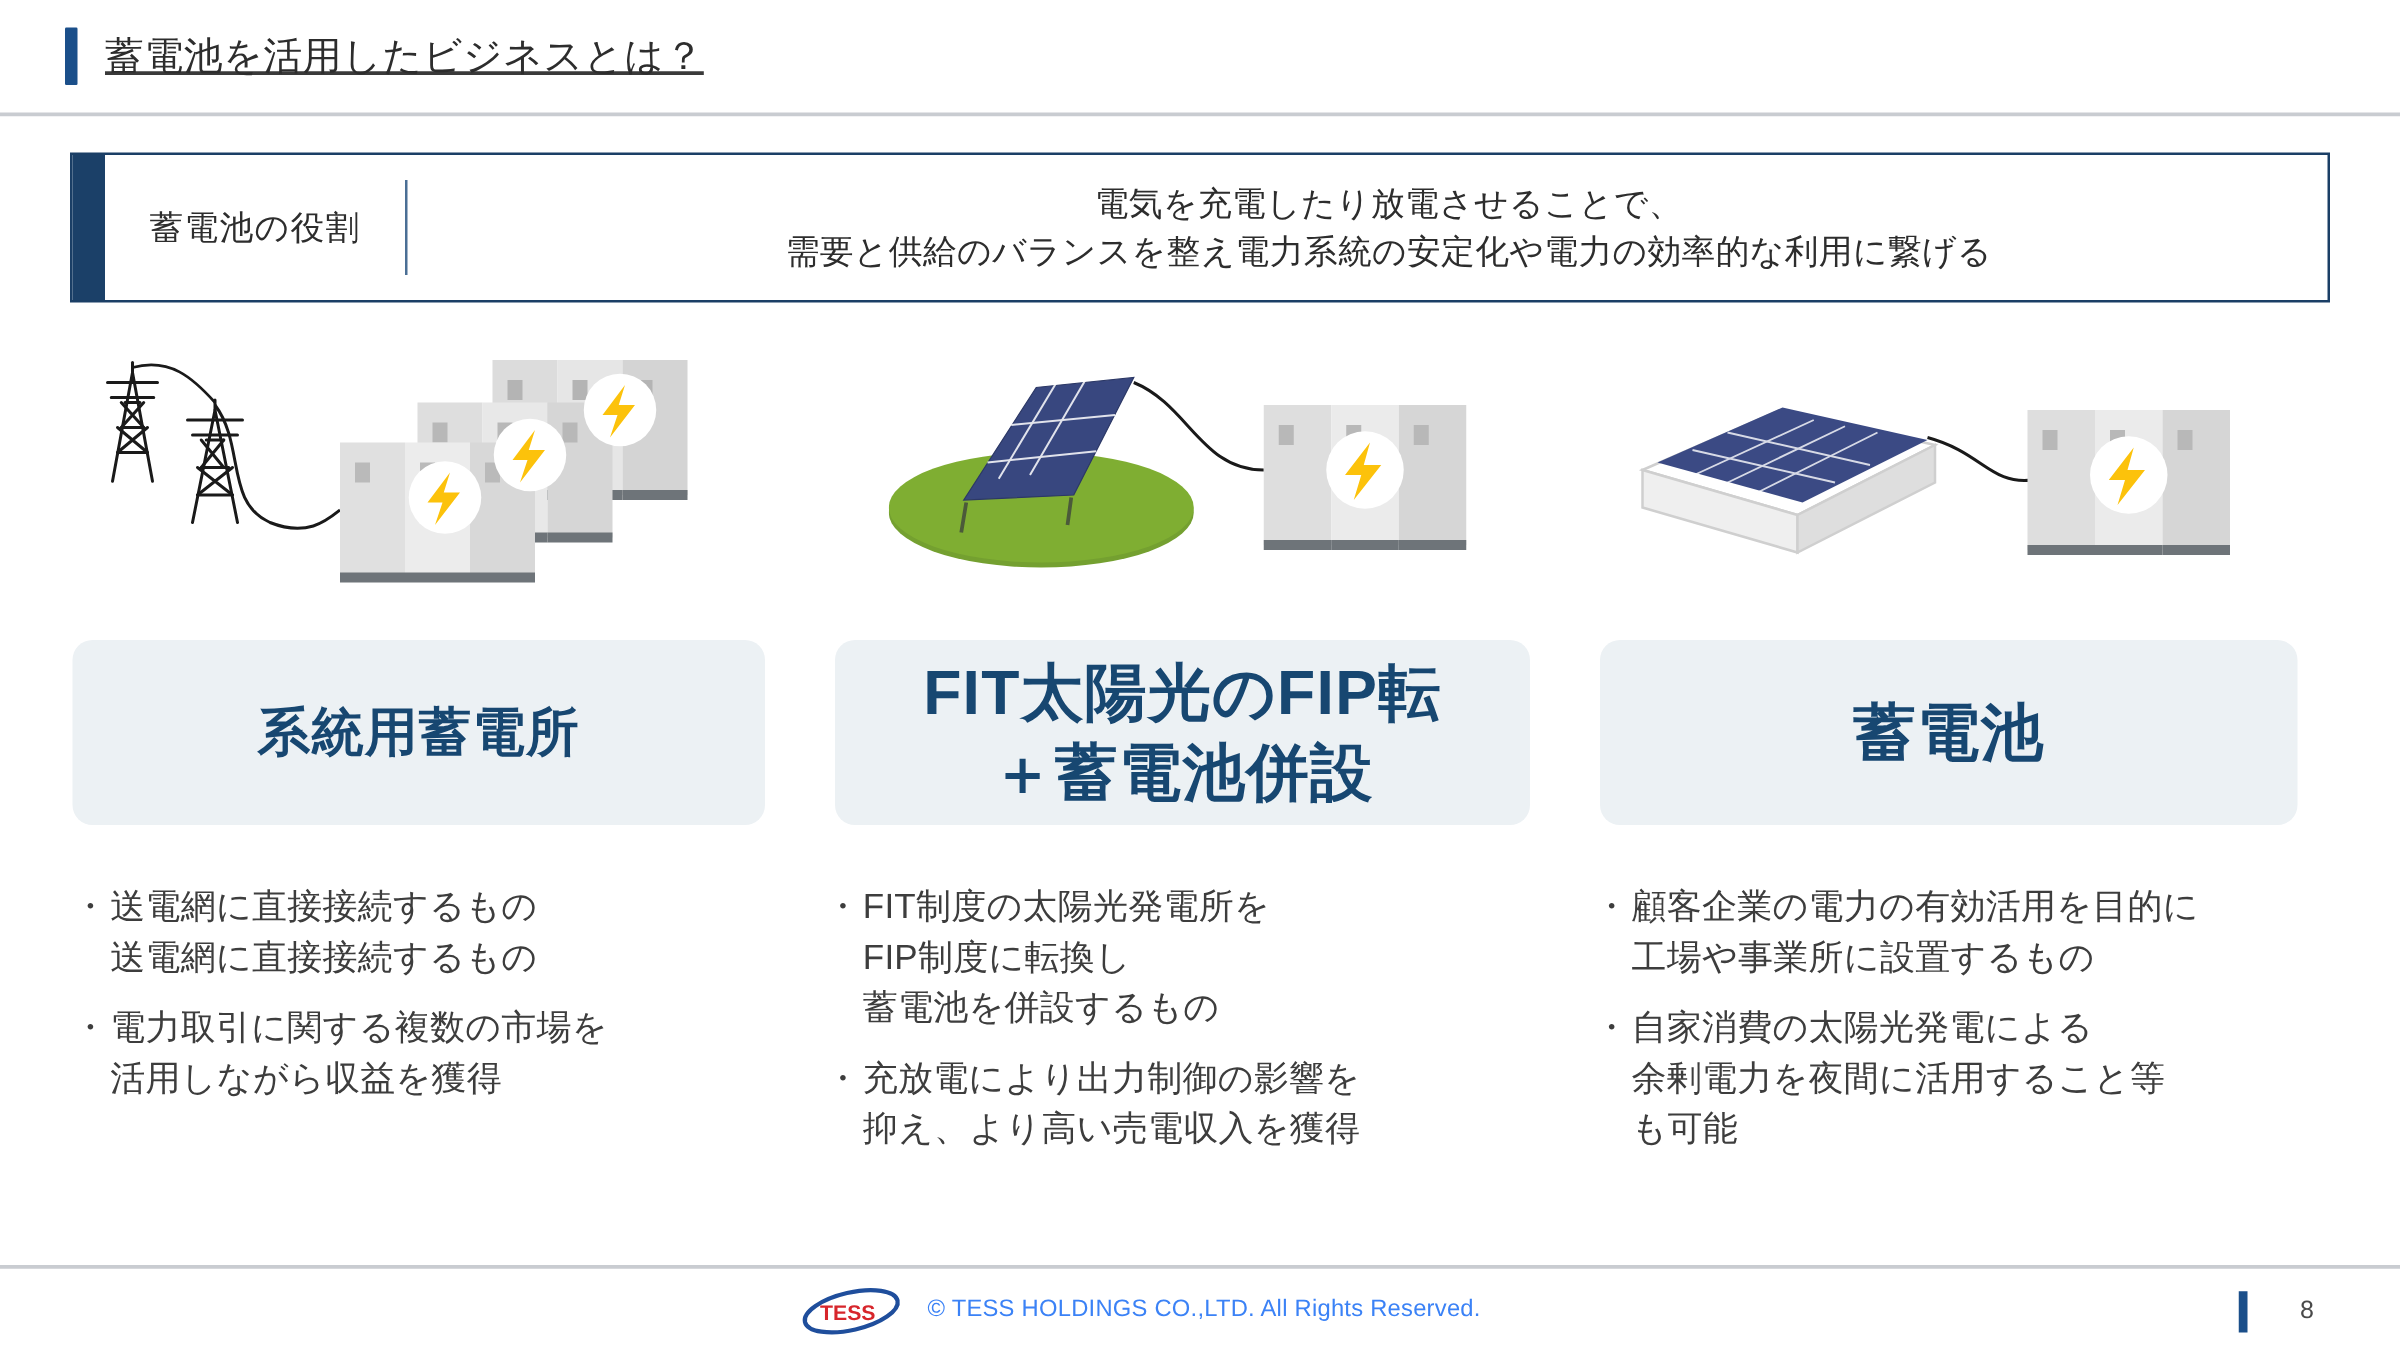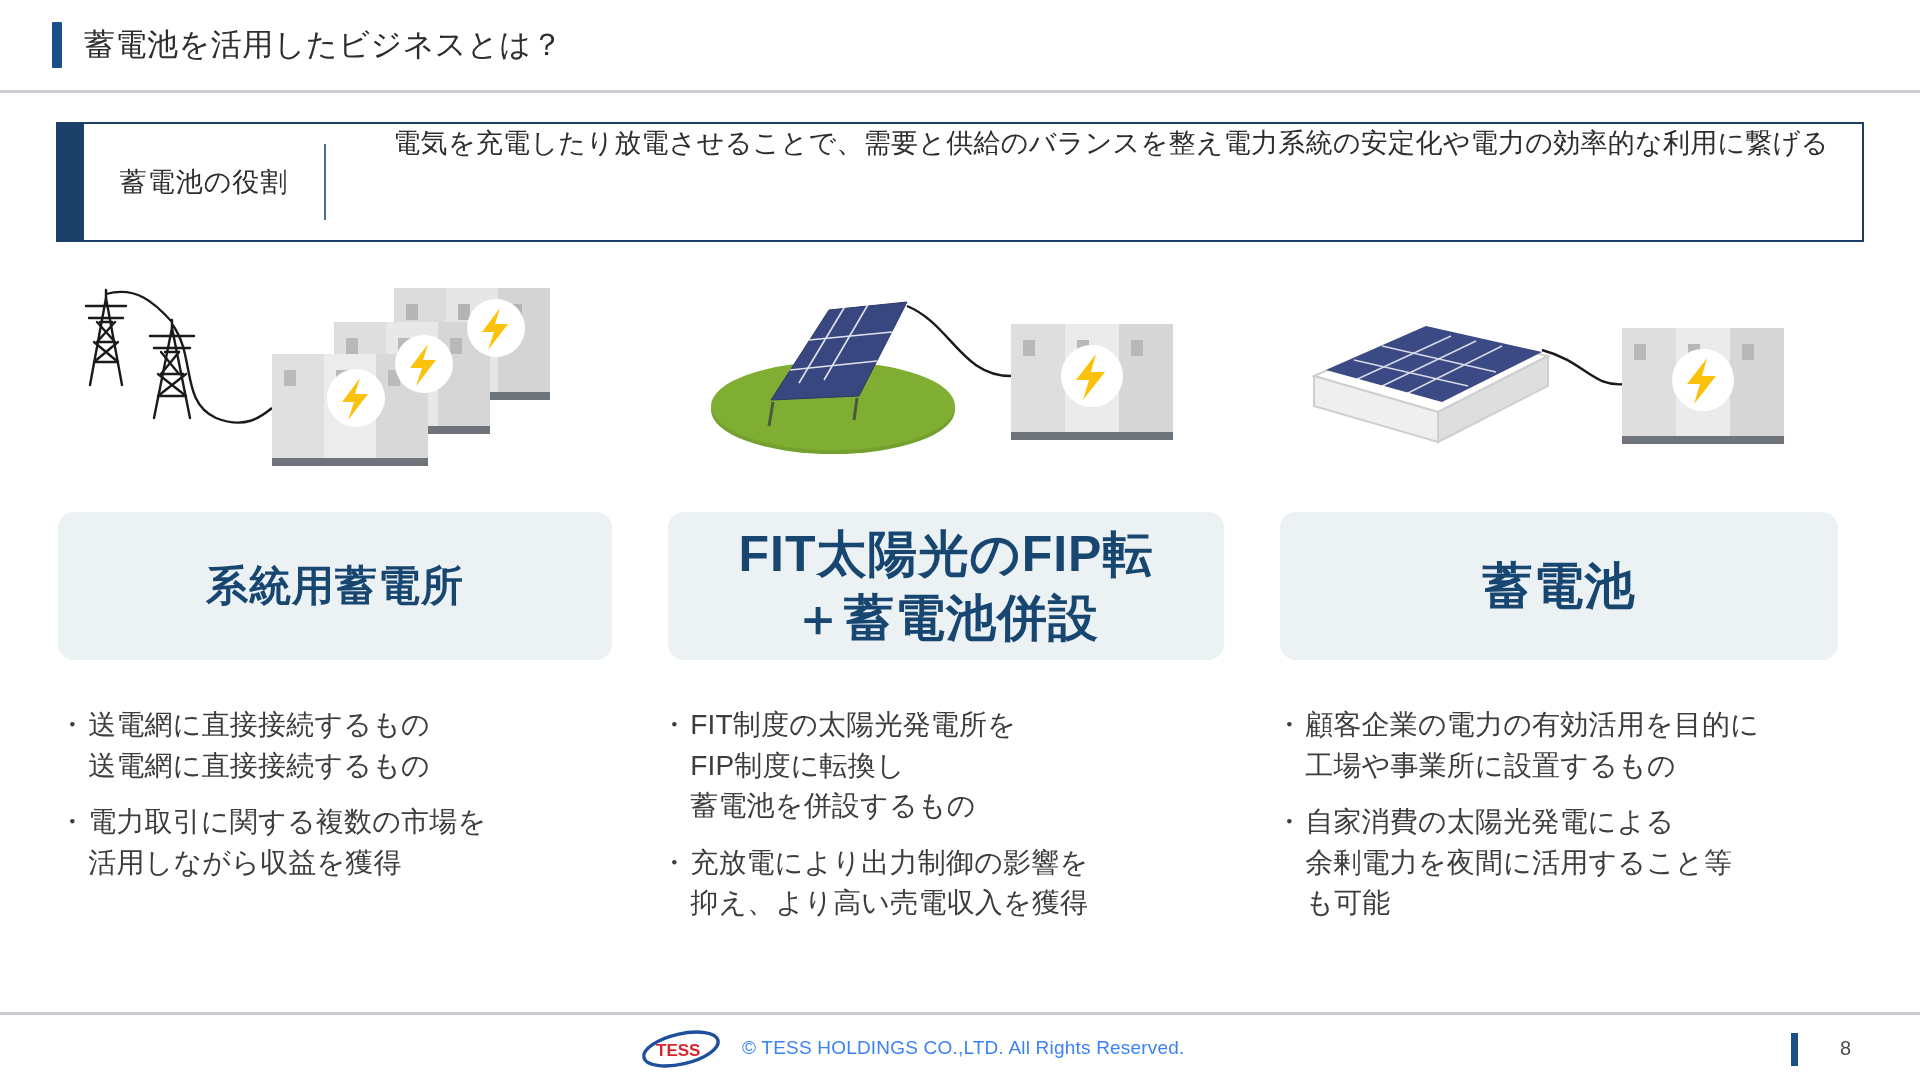--- a/index.html
+++ b/index.html
@@ -23,20 +23,21 @@
   }
 
   
   .header {
     position: absolute;
     left: 0; top: 0;
     width: 1920px;
     height: 90px;
     display: flex;
     align-items: center;
+    text-decoration: underline;
   }
   .title-bar {
     width: 10px;
     height: 46px;
     background: #1b4f8a;
     margin-left: 52px;
     border-radius: 1px;
   }
   .page-title {
     margin-left: 22px;
@@ -83,20 +84,21 @@
   }
   .role-div {
     width: 2px;
     background: #4a6f95;
     margin: 20px 0;
     flex: 0 0 2px;
   }
   .role-text {
     flex: 1 1 auto;
     display: flex;
+    flex-direction: column;
     justify-content: center;
     padding-left: 34px;
     font-size: 27px;
     line-height: 1.42;
     color: #2d2d2d;
     letter-spacing: 0.3px;
   }
 
   
   .illus-row {

